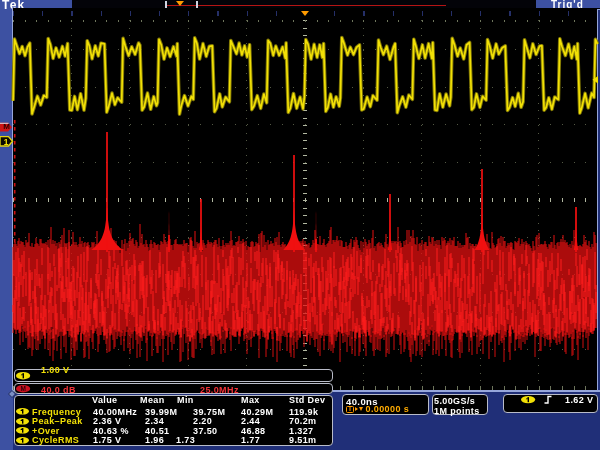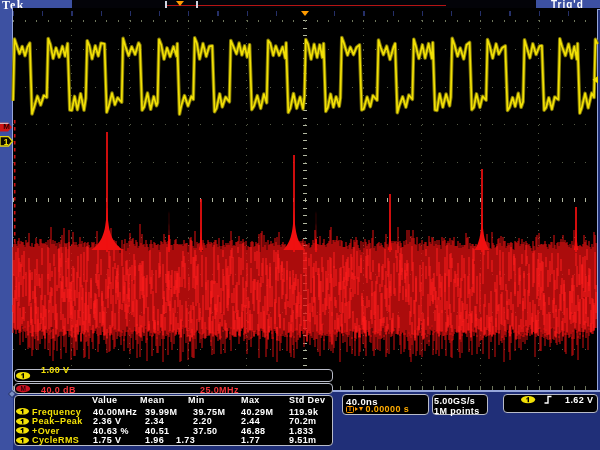--- a/index.html
+++ b/index.html
@@ -7,21 +7,21 @@
 .abs{position:absolute}
 .w{color:#fff}
 .txt{font-weight:bold;font-size:9px;line-height:9px;letter-spacing:0.4px;white-space:pre}
 .box{position:absolute;background:#000;border:1px solid #b9bcc9;border-radius:4px}
 </style></head>
 <body>
 <div class="abs" style="left:0;top:0;width:12.5px;height:450px;background:#3d51a2"></div>
 
 <div class="abs" style="left:72px;top:0;width:528px;height:10px;background:#030308"></div>
 <div class="abs" style="left:0;top:0;width:72px;height:8px;background:#3d51a2"></div>
-<div class="abs txt" style="left:2px;top:-0.5px;color:#fff;font-family:Liberation Serif, serif;font-size:12px;line-height:10px;letter-spacing:1.2px">Tek</div>
+<div class="abs txt" style="left:2px;top:-0.5px;color:#fff;font-family:Liberation Sans, sans-serif;font-size:12px;line-height:10px;letter-spacing:1.2px">Tek</div>
 <div class="abs txt" style="left:37px;top:13px;color:#fff;font-size:16px;line-height:9px;letter-spacing:0.8px">Run</div>
 <div class="abs" style="left:536px;top:0;width:64px;height:8px;background:#3d51a2"></div>
 <div class="abs txt" style="left:551px;top:0px;color:#fff;font-size:10px;line-height:9px;letter-spacing:1px">Trig'd</div>
 
 <div class="abs" style="left:166px;top:4.6px;width:280px;height:1.4px;background:#b51414"></div>
 <div class="abs" style="left:165px;top:1px;width:1.5px;height:7.5px;background:#cfd4e2"></div>
 <div class="abs" style="left:196px;top:1px;width:1.5px;height:7.5px;background:#cfd4e2"></div>
 <div class="abs" style="left:176px;top:1px;width:0;height:0;border-left:4px solid transparent;border-right:4px solid transparent;border-top:5.5px solid #ff9b00"></div>
 
 <div class="abs" style="left:72px;top:8.6px;width:528px;height:1.2px;background:#96a6da"></div>
@@ -115,21 +115,21 @@
 <svg class="abs" style="left:15.5px;top:384.9px" width="15" height="8">
     <ellipse cx="7.10" cy="3.70" rx="7.10" ry="3.70" fill="#c9101f"></ellipse>
     <text x="7.10" y="6.10" text-anchor="middle" font-family="Liberation Sans" font-weight="bold" font-size="6.5" fill="#2a0008">M</text>
   </svg>
 <div class="abs txt" style="left:41px;top:386px;color:#f3333a">40.0 dB</div>
 <div class="abs txt" style="left:200px;top:386px;color:#f3333a">25.0MHz</div>
 
 <div class="box" style="left:14px;top:395px;width:319px;height:50.5px"></div>
 <div class="abs txt w" style="left:92px;top:395.6px">Value</div>
 <div class="abs txt w" style="left:140px;top:395.6px">Mean</div>
-<div class="abs txt w" style="left:188px;top:395.6px">Min</div>
+<div class="abs txt w" style="left:177px;top:395.6px">Min</div>
 <div class="abs txt w" style="left:241px;top:395.6px">Max</div>
 <div class="abs txt w" style="left:289px;top:395.6px">Std Dev</div>
 <svg class="abs" style="left:15.5px;top:408.3px" width="14" height="8">
     <ellipse cx="6.50" cy="3.30" rx="6.50" ry="3.30" fill="#f2e006"></ellipse>
     <rect x="6.00" y="1.06" width="1.4" height="4.62" fill="#000"></rect>
     <path d="M4.20,2.90 L6.00,1.06 L6.00,2.90 Z" fill="#000"></path>
   </svg>
 <div class="abs txt" style="left:32px;top:407.9px;color:#f2e006">Frequency</div>
 <div class="abs txt w" style="left:93px;top:407.9px">40.00MHz</div>
 <div class="abs txt w" style="left:145px;top:407.9px">39.99M</div>
@@ -150,21 +150,21 @@
 <svg class="abs" style="left:15.5px;top:427.1px" width="14" height="8">
     <ellipse cx="6.50" cy="3.30" rx="6.50" ry="3.30" fill="#f2e006"></ellipse>
     <rect x="6.00" y="1.06" width="1.4" height="4.62" fill="#000"></rect>
     <path d="M4.20,2.90 L6.00,1.06 L6.00,2.90 Z" fill="#000"></path>
   </svg>
 <div class="abs txt" style="left:32px;top:426.7px;color:#f2e006">+Over</div>
 <div class="abs txt w" style="left:93px;top:426.7px">40.63 %</div>
 <div class="abs txt w" style="left:145px;top:426.7px">40.51</div>
 <div class="abs txt w" style="left:193px;top:426.7px">37.50</div>
 <div class="abs txt w" style="left:241px;top:426.7px">46.88</div>
-<div class="abs txt w" style="left:289px;top:426.7px">1.833</div>
+<div class="abs txt w" style="left:289px;top:426.7px">1.327</div>
 <svg class="abs" style="left:15.5px;top:436.5px" width="14" height="8">
     <ellipse cx="6.50" cy="3.30" rx="6.50" ry="3.30" fill="#f2e006"></ellipse>
     <rect x="6.00" y="1.06" width="1.4" height="4.62" fill="#000"></rect>
     <path d="M4.20,2.90 L6.00,1.06 L6.00,2.90 Z" fill="#000"></path>
   </svg>
 <div class="abs txt" style="left:32px;top:436.1px;color:#f2e006">CycleRMS</div>
 <div class="abs txt w" style="left:93px;top:436.1px">1.75 V</div>
 <div class="abs txt w" style="left:145px;top:436.1px">1.96</div>
 <div class="abs txt w" style="left:176px;top:436.1px">1.73</div>
 <div class="abs txt w" style="left:241px;top:436.1px">1.77</div>

